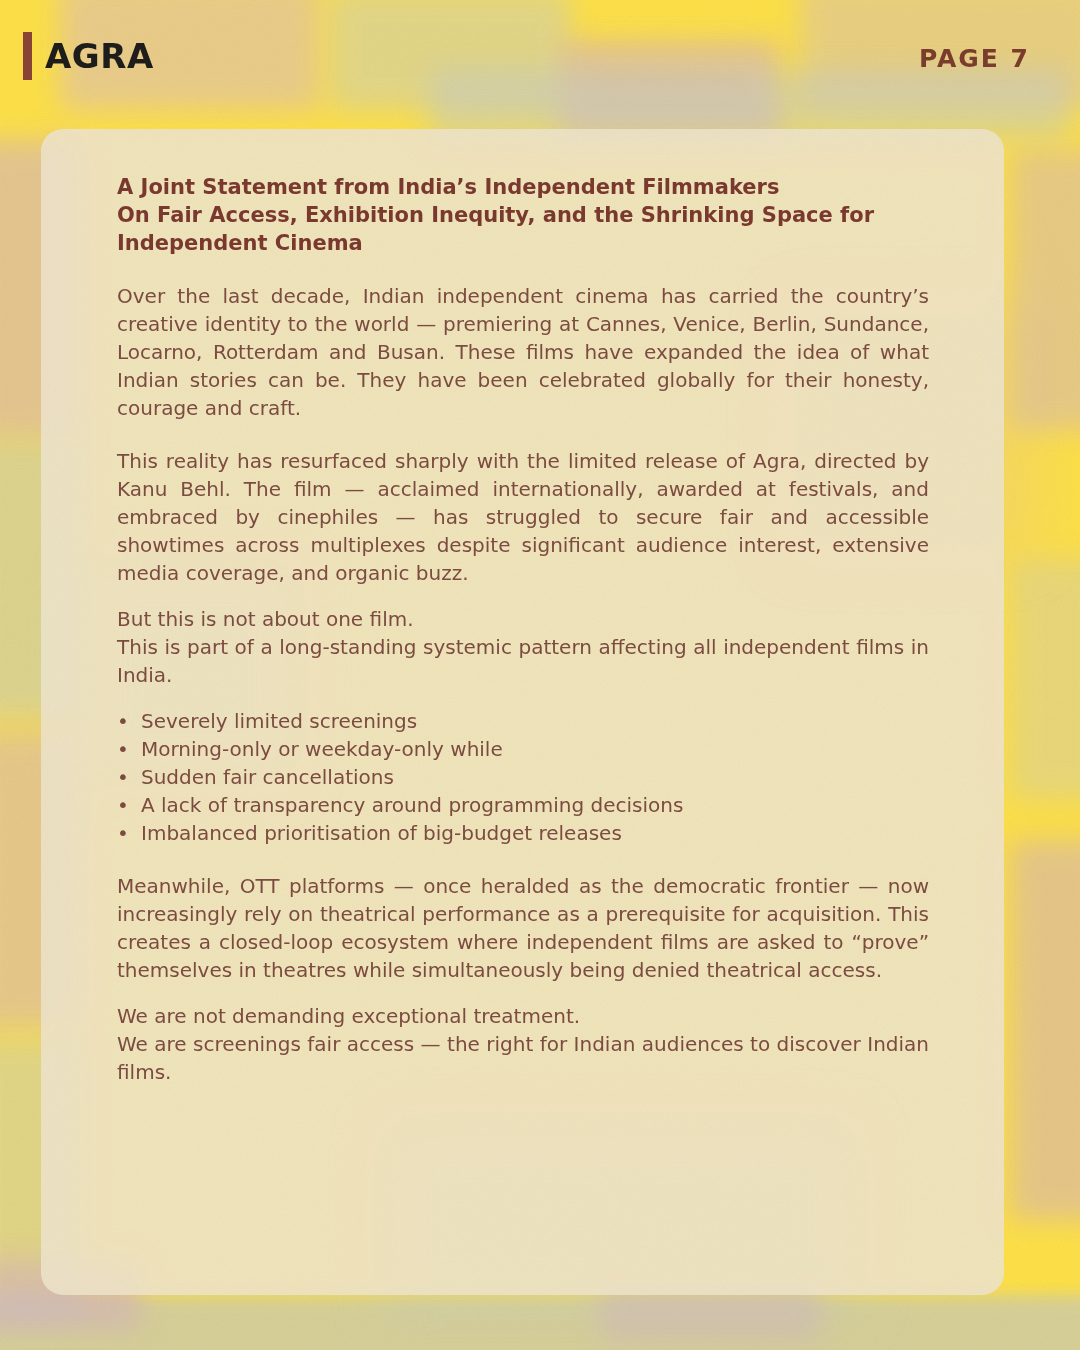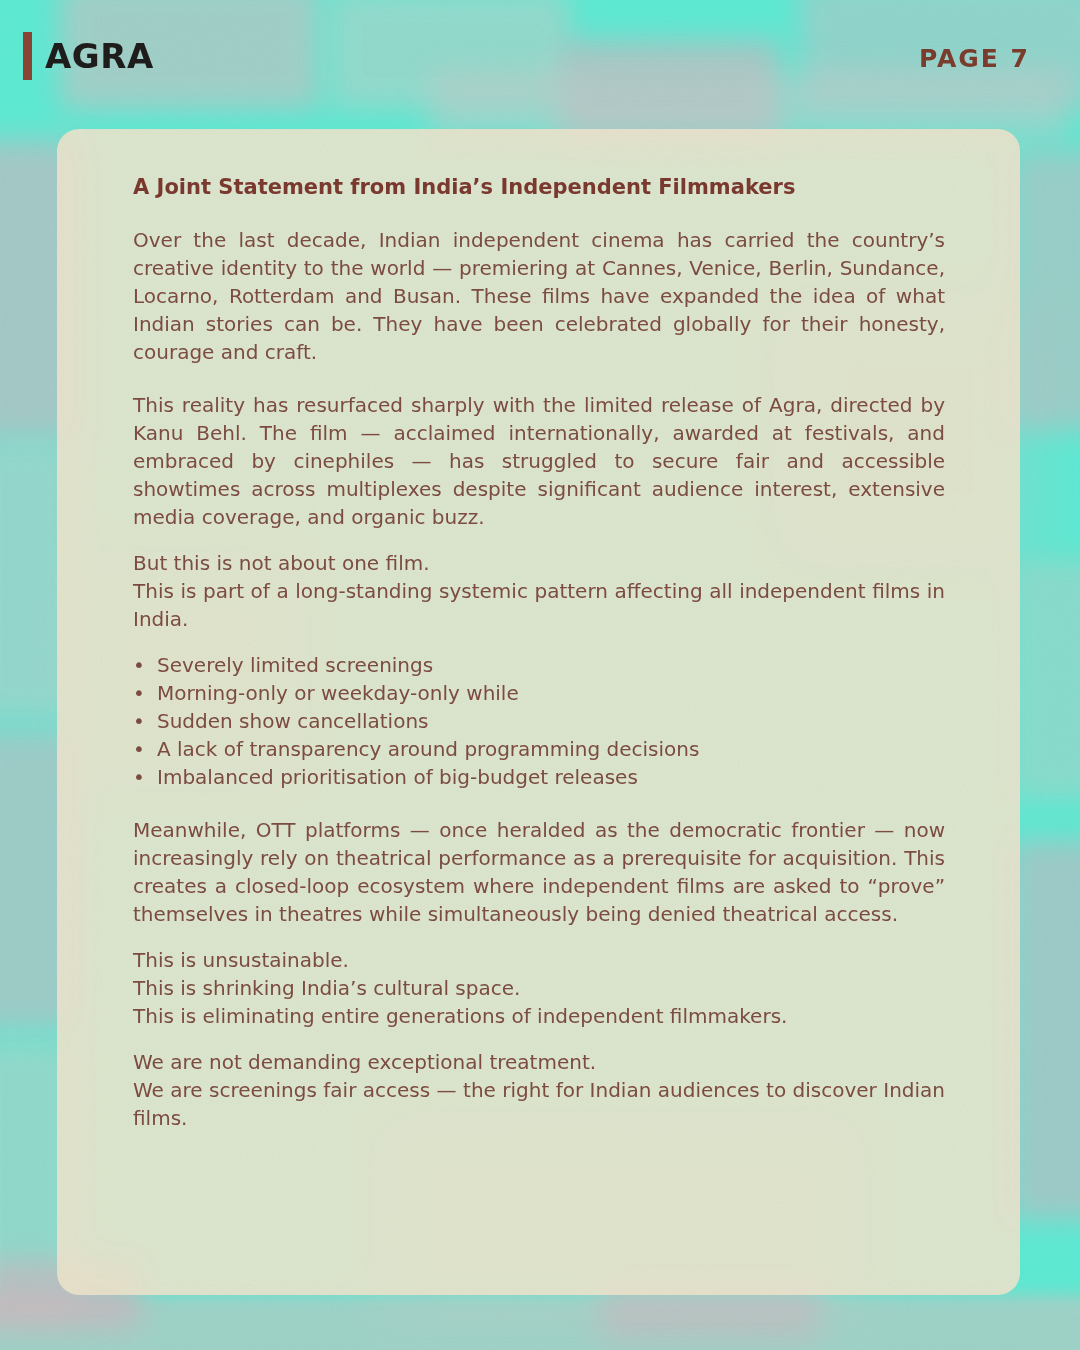--- a/index.html
+++ b/index.html
@@ -3,21 +3,21 @@
 <meta charset="utf-8">
 <style>
   * { margin: 0; padding: 0; box-sizing: border-box; }
   html, body { width: 1080px; height: 1350px; }
   body { font-family: "DejaVu Sans", "Liberation Sans", sans-serif; }
 
   .page {
     position: relative;
     width: 1080px;
     height: 1350px;
-    background: #5eead4;
+    background: #fde047;
     overflow: hidden;
   }
 
   
   .collage { position: absolute; inset: 0; z-index: 0; }
   .patch { position: absolute; filter: blur(14px); }
   
   .p1  { left: 60px;  top: -20px; width: 260px; height: 130px; background: #d9bcc0; opacity:.55; }
   .p2  { left: 330px; top: -10px; width: 240px; height: 120px; background: #c7ccc6; opacity:.5; }
   .p3  { left: 560px; top: 40px;  width: 220px; height: 100px; background: #d4b3bd; opacity:.6; }
@@ -50,21 +50,21 @@
     letter-spacing: 0.5px;
   }
   .page-num {
     position: absolute; right: 50px; top: 44px;
     font-size: 25px; font-weight: bold; color: #7b3c2d;
     letter-spacing: 2px;
   }
 
   
   .panel {
-    position: absolute; left: 57px; top: 129px;
+    position: absolute; left: 41px; top: 129px;
     width: 963px; min-height: 1166px;
     background: rgba(238, 228, 204, 0.88);
     border-radius: 22px;
     z-index: 1;
     padding: 44px 75px 24px 76px;
     color: #7d4c41;
     font-size: 20px;
     line-height: 28px;
   }
   .panel > * + * { margin-top: 18px; }
@@ -118,20 +118,21 @@
       <span class="brand-bar"></span>
       <h1 class="brand-title">AGRA</h1>
     </div>
     <div class="page-num">PAGE 7</div>
   </header>
 
   <main class="panel">
 
     <h2 class="title">
       <span class="tline">A Joint Statement from India’s Independent Filmmakers</span>
+      <span class="tline">On Fair Access, Exhibition Inequity, and the Shrinking Space for Independent Cinema</span>
     </h2>
 
     <p class="para j">Over the last decade, Indian independent cinema has carried the country’s creative identity to the world — premiering at Cannes, Venice, Berlin, Sundance, Locarno, Rotterdam and Busan. These films have expanded the idea of what Indian stories can be. They have been celebrated globally for their honesty, courage and craft.</p>
 
 
     <p class="para j">This reality has resurfaced sharply with the limited release of Agra, directed by Kanu Behl. The film — acclaimed internationally, awarded at festivals, and embraced by cinephiles — has struggled to secure fair and accessible showtimes across multiplexes despite significant audience interest, extensive media coverage, and organic buzz.</p>
 
     <div class="group">
       <p>But this is not about one film.</p>
       <p class="j">This is part of a long-standing systemic pattern affecting all independent films in India.</p>
@@ -142,40 +143,35 @@
         <li>
           <span class="blt">•</span>
           <span>Severely limited screenings</span>
         </li>
         <li>
           <span class="blt">•</span>
           <span>Morning-only or weekday-only while</span>
         </li>
         <li>
           <span class="blt">•</span>
-          <span>Sudden show cancellations</span>
+          <span>Sudden fair cancellations</span>
         </li>
         <li>
           <span class="blt">•</span>
           <span>A lack of transparency around programming decisions</span>
         </li>
         <li>
           <span class="blt">•</span>
           <span>Imbalanced prioritisation of big-budget releases</span>
         </li>
       </ul>
     </div>
 
     <p class="para j">Meanwhile, OTT platforms — once heralded as the democratic frontier — now increasingly rely on theatrical performance as a prerequisite for acquisition. This creates a closed-loop ecosystem where independent films are asked to “prove” themselves in theatres while simultaneously being denied theatrical access.</p>
 
-    <div class="group">
-      <p>This is unsustainable.</p>
-      <p>This is shrinking India’s cultural space.</p>
-      <p>This is eliminating entire generations of independent filmmakers.</p>
-    </div>
 
     <div class="group">
       <p>We are not demanding exceptional treatment.</p>
       <p class="j">We are screenings fair access — the right for Indian audiences to discover Indian films.</p>
     </div>
 
   </main>
 
   <svg class="grain" xmlns="http://www.w3.org/2000/svg">
     <filter id="grainf">

